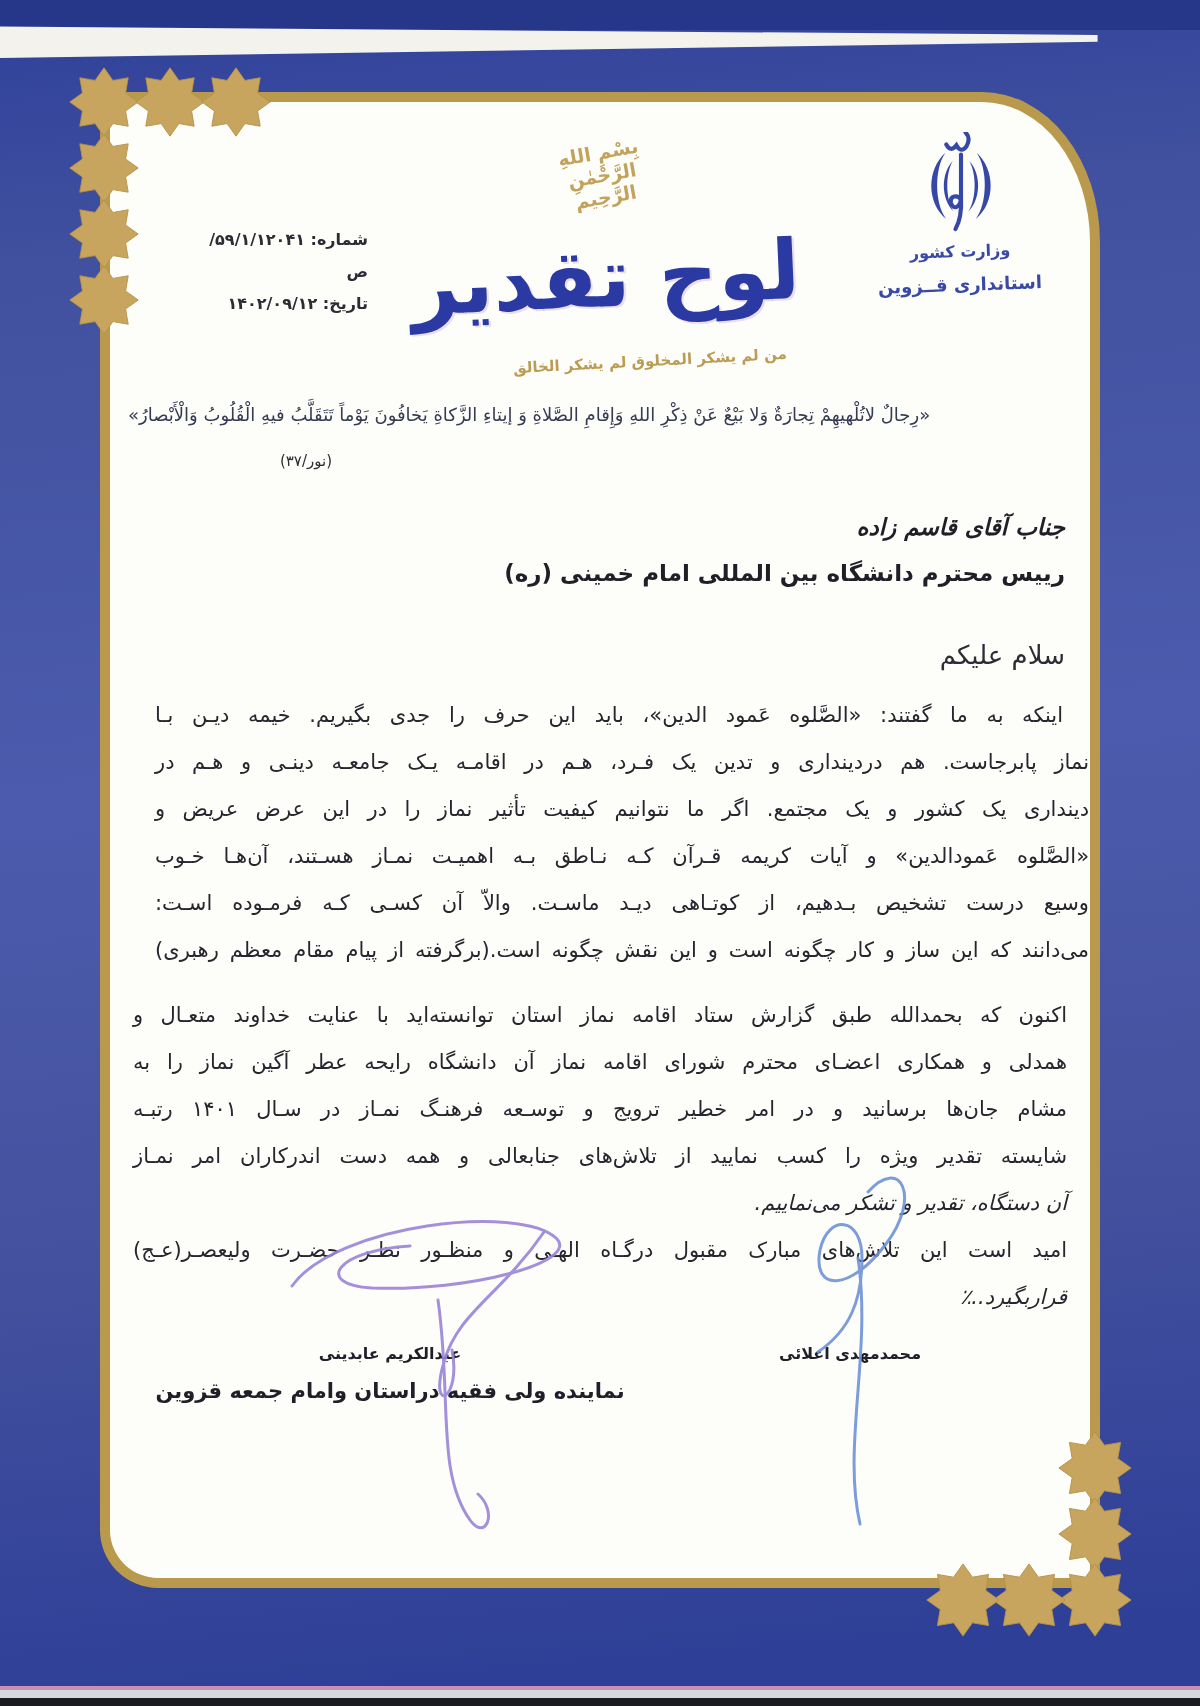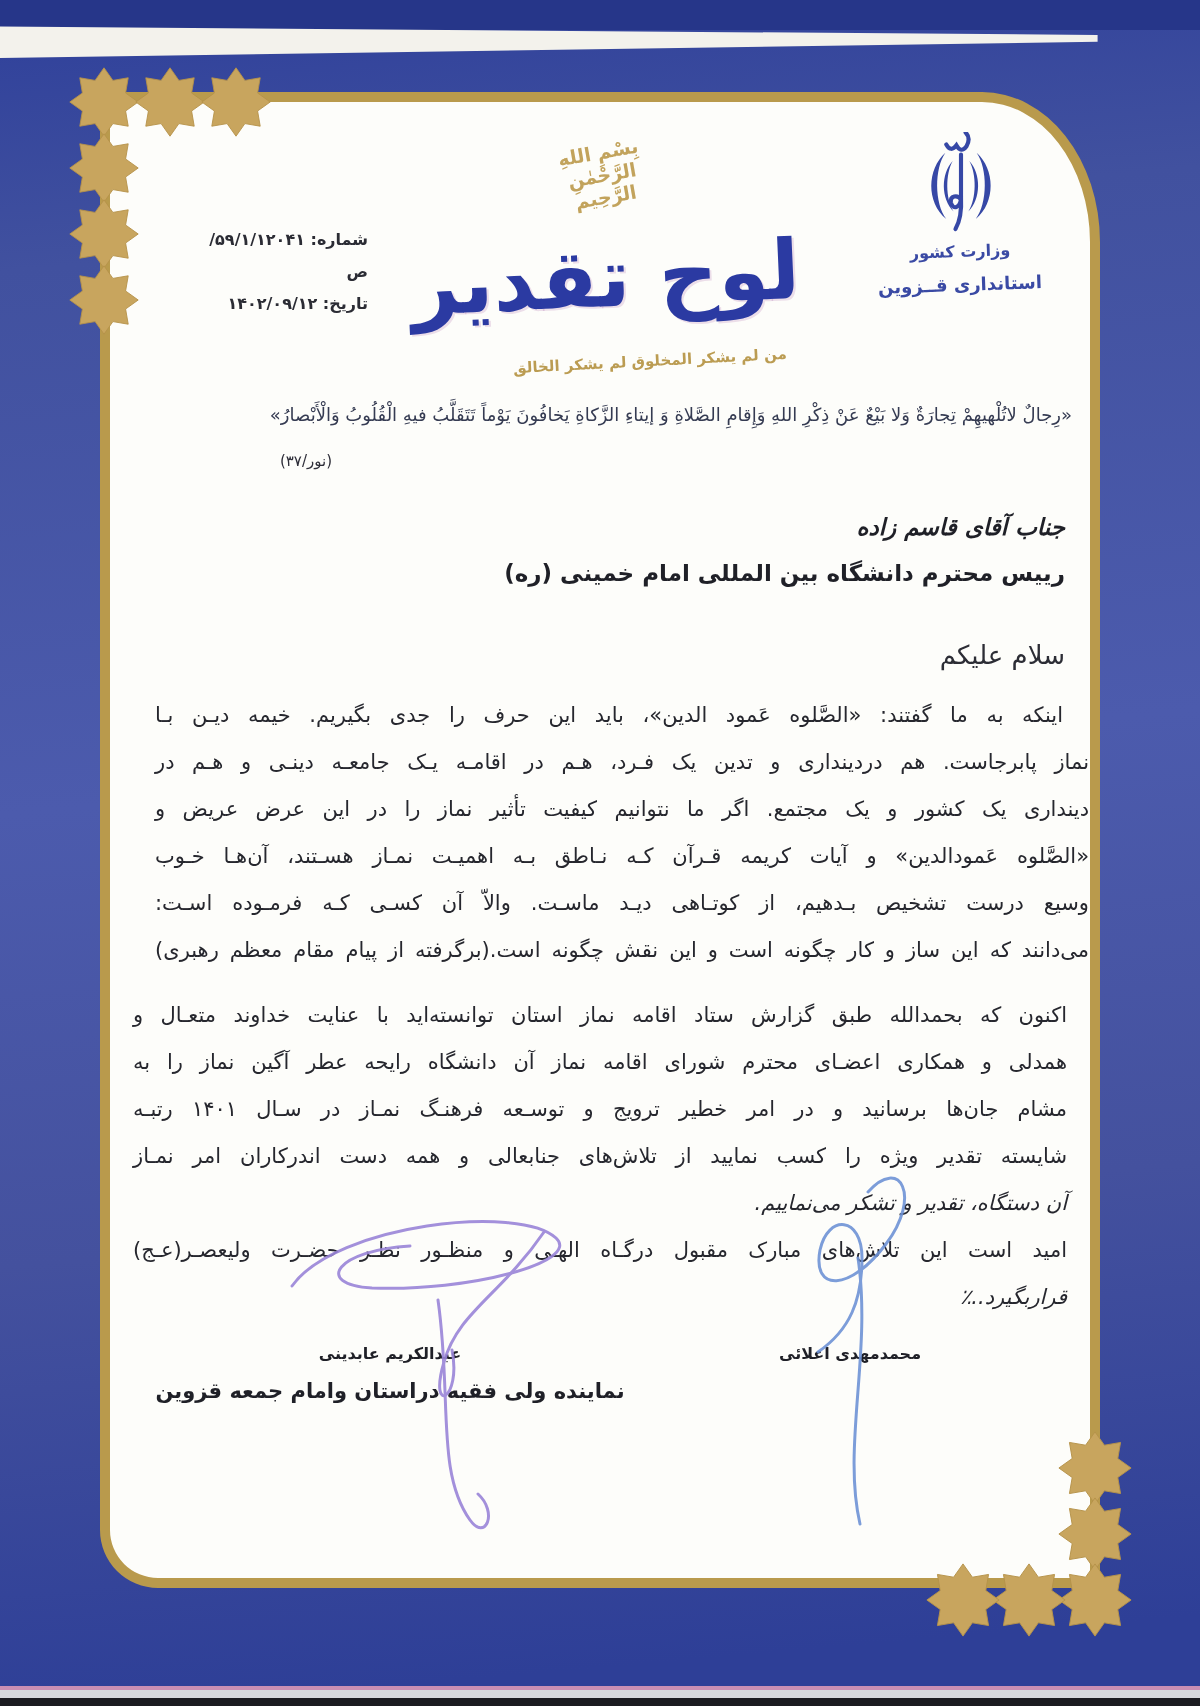--- a/index.html
+++ b/index.html
@@ -31,21 +31,21 @@
     text-shadow:2px 2px 0 rgba(140,50,140,.15);white-space:nowrap;}
   .motto{left:505px;top:352px;width:290px;text-align:center;direction:rtl;
     font-size:15px;font-weight:bold;color:#bb9c52;transform:rotate(-3deg);}
 
   .emblem{left:915px;top:132px;width:92px;height:104px;}
   .ministry{left:868px;top:242px;width:184px;text-align:center;direction:rtl;
     font-size:16px;font-weight:bold;color:#3a4aa4;transform:rotate(-2deg);}
   .governorate{left:858px;top:274px;width:204px;text-align:center;direction:rtl;
     font-size:18px;font-weight:bold;color:#3a4aa4;transform:rotate(-2deg);}
 
-  .verse{left:128px;top:404px;width:944px;text-align:right;direction:rtl;
+  .verse{left:128px;top:404px;width:944px;text-align:left;direction:rtl;
     font-size:18px;color:#353b52;white-space:nowrap;}
   .verse-ref{left:132px;top:452px;width:200px;text-align:right;direction:rtl;
     font-size:15px;color:#2d2d38;}
 
   .rtl-block{direction:rtl;text-align:right;color:#1f2027;}
   .recipient-name{left:135px;top:514px;width:930px;font-size:23px;font-weight:bold;font-style:italic;}
   .recipient-title{left:135px;top:560px;width:930px;font-size:23px;font-weight:bold;}
   .salutation{left:135px;top:640px;width:930px;font-size:26px;color:#2c2d35;}
 
   .para{direction:rtl;color:#26272e;font-size:21px;width:934px;}

